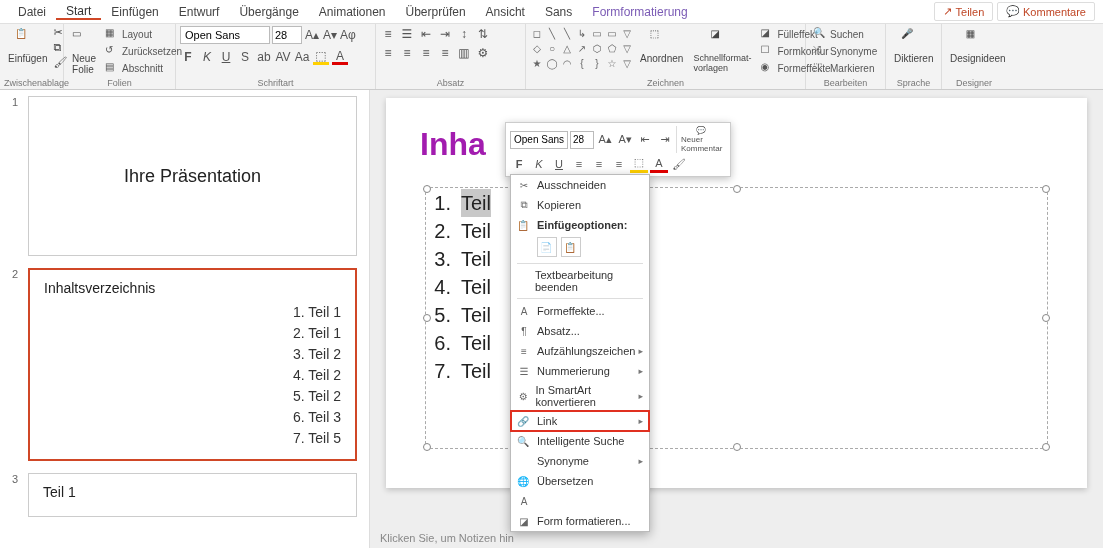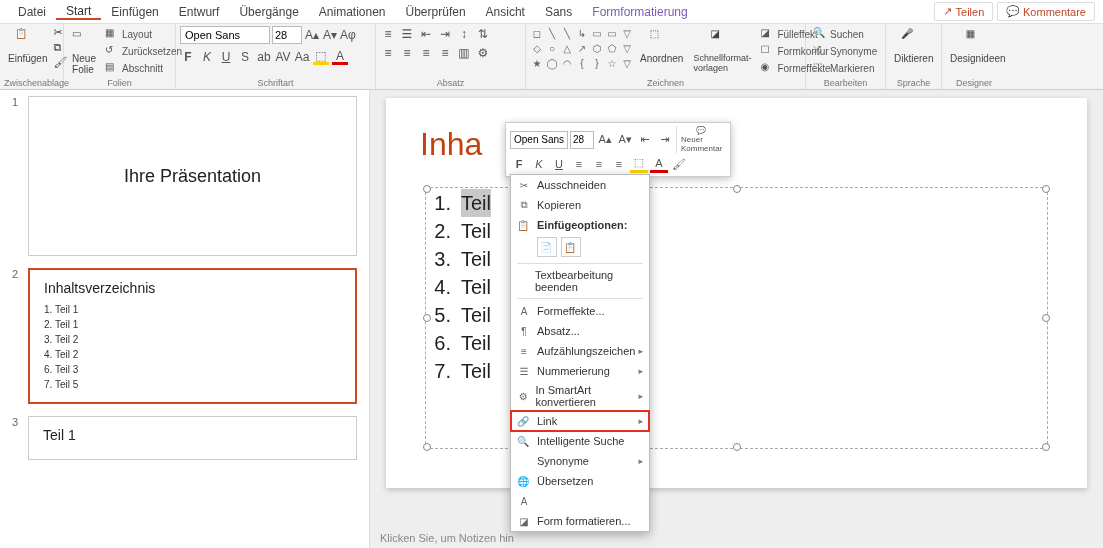--- a/index.html
+++ b/index.html
@@ -33,25 +33,25 @@
 
 
 .workspace { display: flex; height: calc(548px - 90px); background: #eee; }
 .thumbs { width: 370px; background: #fff; overflow-y: auto; border-right: 1px solid #ddd; padding: 6px 12px; }
 .thumb-row { display: flex; gap: 6px; margin-bottom: 12px; }
 .thumb-num { font-size: 11px; color: #666; width: 10px; }
 .thumb { flex: 1; border: 1px solid #ccc; background: #fff; padding: 10px 14px; min-height: 120px; }
 .thumb.selected { border: 2px solid #d04726; }
 .thumb-title { font-size: 18px; font-weight: 500; text-align: center; color: #222; }
 .thumb-toc-title { font-size: 14px; color: #222; margin-bottom: 6px; }
-.thumb-toc-item { font-size: 10px; color: #333; line-height: 1.5; }
+.thumb-toc-item { font-size: 14px; color: #333; line-height: 1.5; text-align: right; }
 
 .canvas { flex: 1; position: relative; background: #eee; padding: 8px 16px; }
 .slide { background: #fff; box-shadow: 0 2px 6px rgba(0,0,0,0.2); height: 390px; position: relative; padding: 28px 34px; }
-.slide-title { font-size: 32px; color: #c2410c; font-weight: 400; }
+.slide-title { font-size: 32px; color: #a21caf; font-weight: 700; }
 .toc-box { position: absolute; left: 40px; top: 90px; right: 40px; bottom: 40px; border: 1px solid transparent; }
 .toc-box.selected { outline: 1px dashed #aaa; }
 .handle { position: absolute; width: 8px; height: 8px; background: #fff; border: 1px solid #888; border-radius: 50%; }
 .toc-item { font-size: 20px; color: #222; line-height: 1.4; display: flex; gap: 10px; }
 .toc-item .num { width: 24px; text-align: right; }
 .toc-item.sel .txt { background: #c8c8c8; }
 .notes-bar { position: absolute; bottom: 0; left: 0; right: 0; padding: 4px 10px; font-size: 11px; color: #888; background: #eee; }
 
 
 .mini-toolbar { position: absolute; background: #fff; border: 1px solid #ccc; box-shadow: 0 2px 8px rgba(0,0,0,0.25); padding: 3px 4px; display: flex; flex-direction: column; gap: 2px; z-index: 50; }
@@ -284,20 +284,21 @@
       </div>
     </div>
     <div class="thumb-row">
       <div class="thumb-num">2</div>
       <div class="thumb selected">
         <div class="thumb-toc-title">Inhaltsverzeichnis</div>
         <div class="thumb-toc-item">1.  Teil 1</div>
         <div class="thumb-toc-item">2.  Teil 1</div>
         <div class="thumb-toc-item">3.  Teil 2</div>
         <div class="thumb-toc-item">4.  Teil 2</div>
+        <div class="thumb-toc-item">5.  Teil 2</div>
         <div class="thumb-toc-item">6.  Teil 3</div>
         <div class="thumb-toc-item">7.  Teil 5</div>
       </div>
     </div>
     <div class="thumb-row">
       <div class="thumb-num">3</div>
       <div class="thumb" style="min-height:40px">
         <div class="thumb-toc-title">Teil 1</div>
       </div>
     </div>

